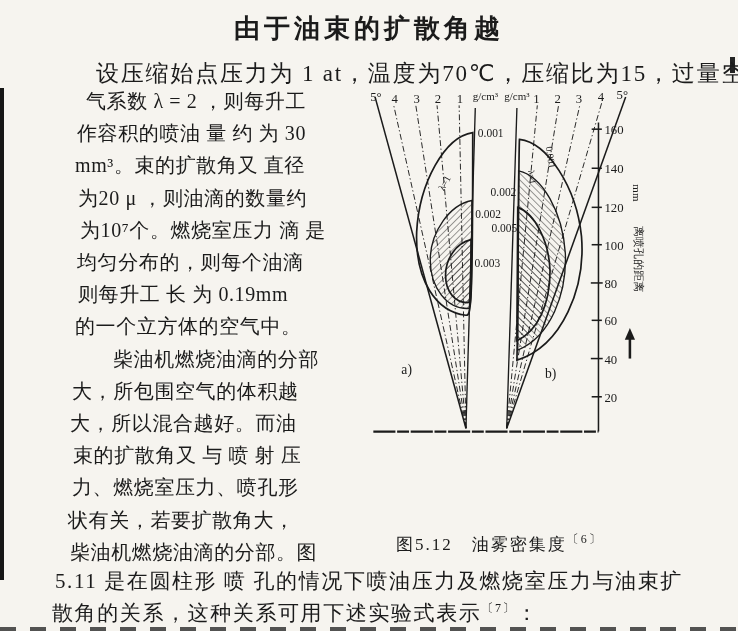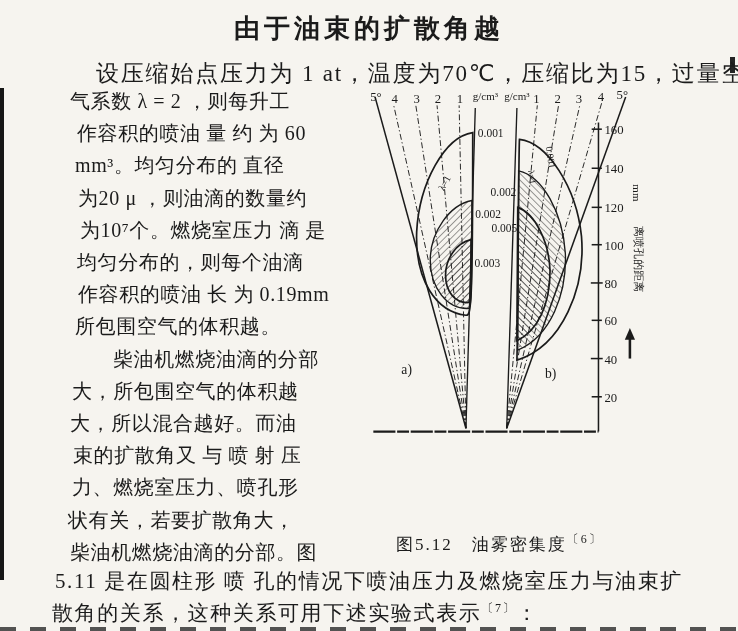--- a/index.html
+++ b/index.html
@@ -46,28 +46,28 @@
 
 <div class="abs left-strip"></div>
 <div class="abs edge-mark"></div>
 <div class="abs bottom-noise"></div>
 
 <div class="abs page-title">由于油束的扩散角越</div>
 
 <div class="abs intro">设压缩始点压力为 1 at，温度为70℃，压缩比为15，过量空</div>
 
 <div>
-  <div class="abs bodyline" style="top:88px;left:70px">气系数 λ = 2 ，则每升工</div>
-  <div class="abs bodyline" style="top:120px;left:77px">作容积的喷油 量 约 为 60</div>
-  <div class="abs bodyline" style="top:152px;left:75px">mm³。均匀分布的 直径</div>
+  <div class="abs bodyline" style="top:88px;left:86px">气系数 λ = 2 ，则每升工</div>
+  <div class="abs bodyline" style="top:120px;left:77px">作容积的喷油 量 约 为 30</div>
+  <div class="abs bodyline" style="top:152px;left:75px">mm³。束的扩散角又 直径</div>
   <div class="abs bodyline" style="top:185px;left:78px">为20 μ ，则油滴的数量约</div>
   <div class="abs bodyline" style="top:217px;left:80px">为10⁷个。燃烧室压力 滴 是</div>
   <div class="abs bodyline" style="top:249px;left:77px">均匀分布的，则每个油滴</div>
-  <div class="abs bodyline" style="top:281px;left:78px">作容积的喷油 长 为 0.19mm</div>
-  <div class="abs bodyline" style="top:313px;left:75px">所包围空气的体积越。</div>
+  <div class="abs bodyline" style="top:281px;left:78px">则每升工 长 为 0.19mm</div>
+  <div class="abs bodyline" style="top:313px;left:75px">的一个立方体的空气中。</div>
   <div class="abs bodyline" style="top:346px;left:113px">柴油机燃烧油滴的分部</div>
   <div class="abs bodyline" style="top:378px;left:72px">大，所包围空气的体积越</div>
   <div class="abs bodyline" style="top:410px;left:70px">大，所以混合越好。而油</div>
   <div class="abs bodyline" style="top:442px;left:73px">束的扩散角又 与 喷 射 压</div>
   <div class="abs bodyline" style="top:474px;left:72px">力、燃烧室压力、喷孔形</div>
   <div class="abs bodyline" style="top:507px;left:68px">状有关，若要扩散角大，</div>
   <div class="abs bodyline" style="top:539px;left:70px">柴油机燃烧油滴的分部。图</div>
 </div>
 
 <svg class="abs" style="left:340px;top:85px" width="398" height="480" viewBox="340 85 398 565">

